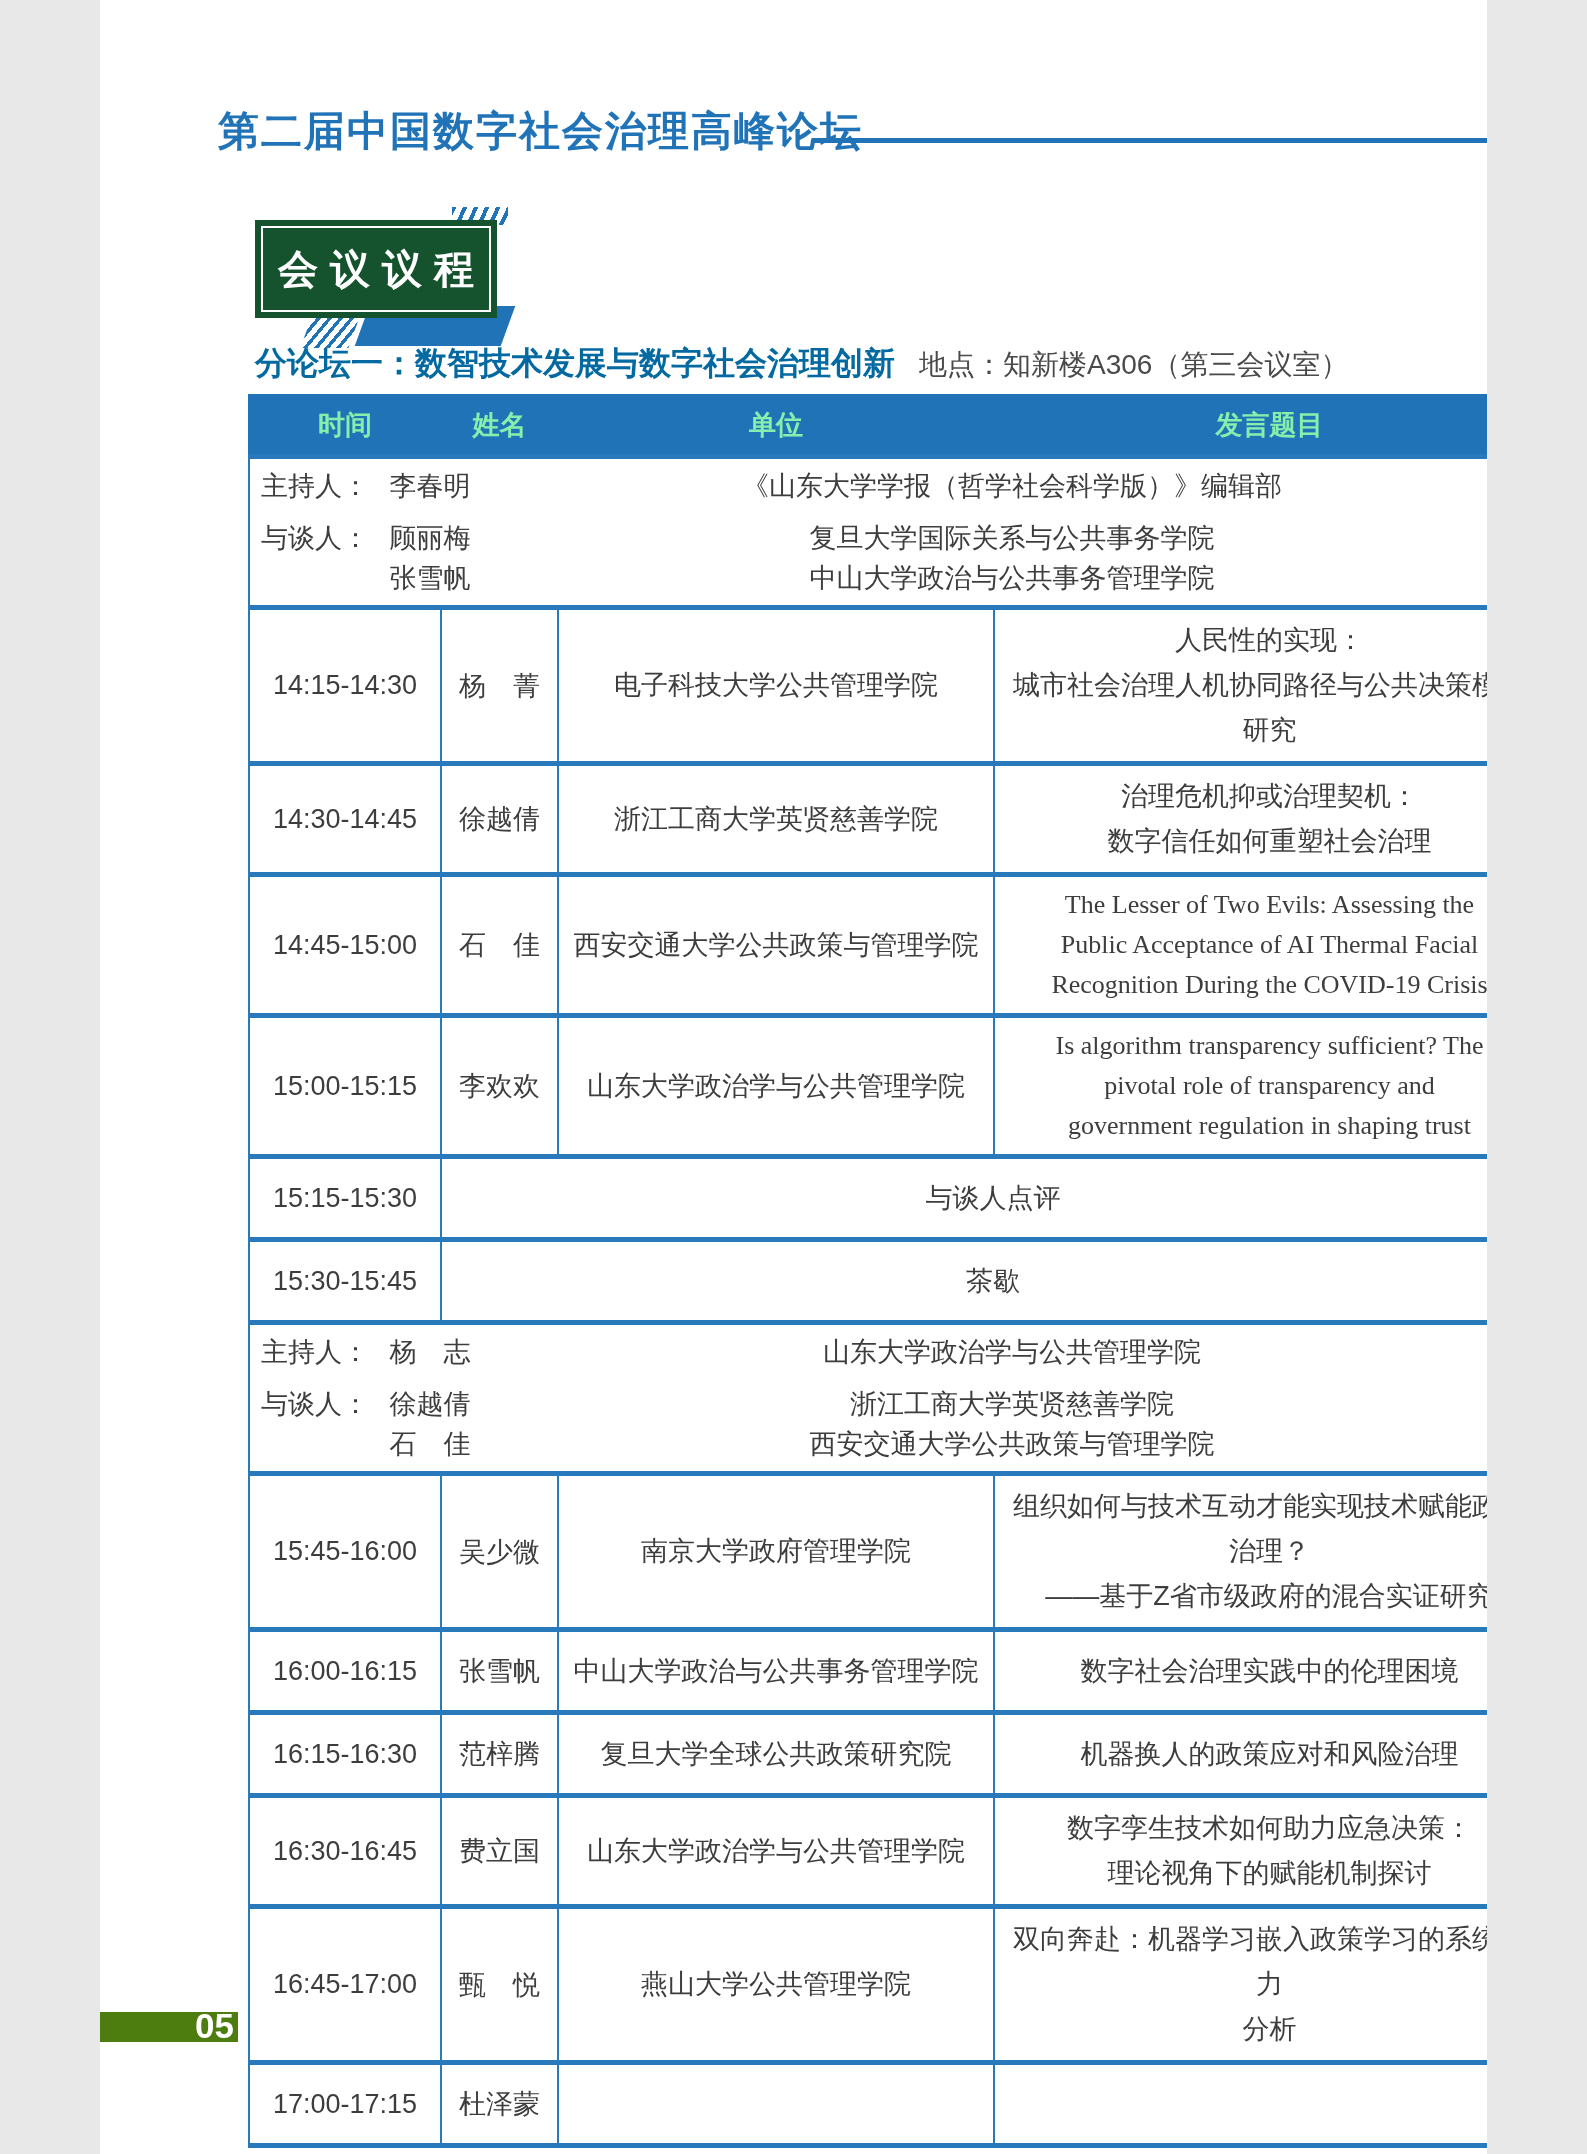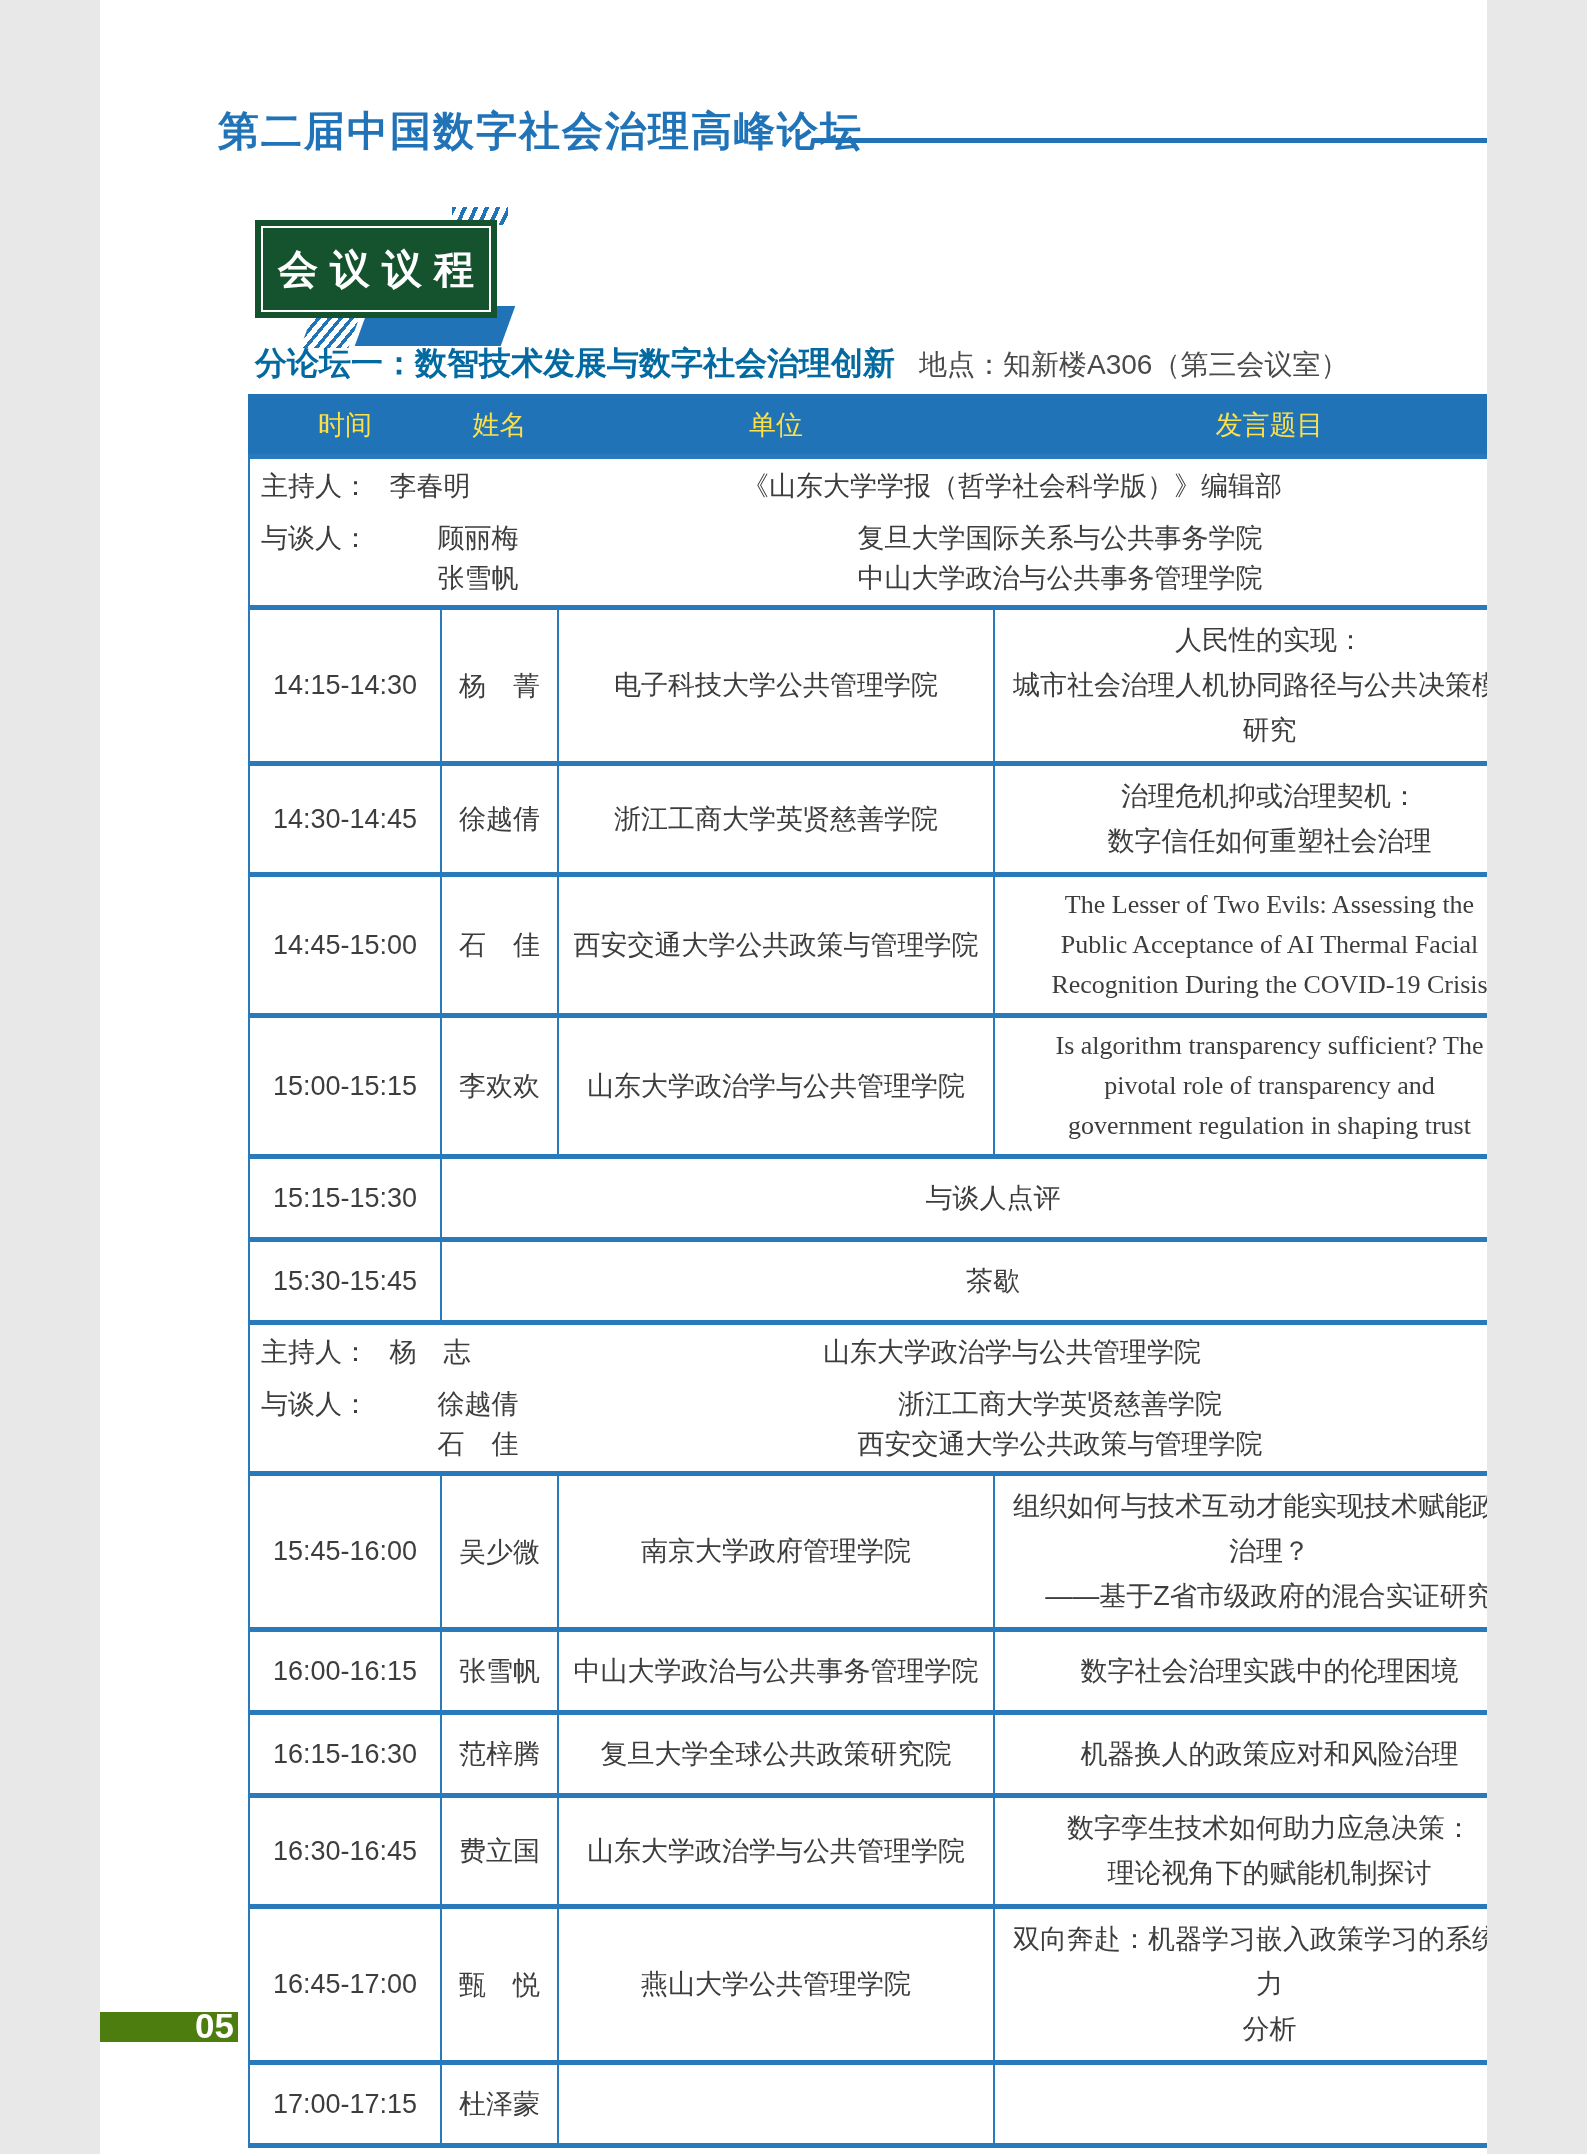--- a/index.html
+++ b/index.html
@@ -120,23 +120,23 @@
     border-collapse: collapse;
     table-layout: fixed;
   }
   table.agenda col.c-time  { width: 192px; }
   table.agenda col.c-name  { width: 117px; }
   table.agenda col.c-org   { width: 436px; }
   table.agenda col.c-title { width: 551px; }
 
   table.agenda th {
     background: #2173b8;
-    color: #fde047;
+    color: #86efac;
     font-size: 27px;
-    font-weight: 400;
+    font-weight: 700;
     height: 56px;
     border: 2px solid #2173b8;
     text-align: center;
     vertical-align: middle;
   }
   table.agenda td {
     border-left: 2px solid #2979bd;
     border-right: 2px solid #2979bd;
     border-top: 5px solid #2979bd;
     border-bottom: 5px solid #2979bd;
@@ -151,21 +151,21 @@
   td.name-cell { font-size: 27px; }
   .cell-line { line-height: 45px; }
   td.title-cell.en { font-family: "Liberation Serif", "DejaVu Serif", serif; }
   td.title-cell.en .cell-line { line-height: 40px; font-size: 26px; }
 
   td.chairs-cell {
     text-align: left;
     padding: 16px 10px 14px 22px;
   }
   .chair-line { display: flex; line-height: 38px; }
-  .chair-line + .chair-line { margin-top: 2px; gap: 48px; }
+  .chair-line + .chair-line { margin-top: 2px; }
   .chair-line:nth-child(2) { margin-top: 14px; }
   .chair-label { width: 118px; flex: 0 0 auto; }
   .chair-name  { width: 112px; flex: 0 0 auto; }
   .chair-org   { flex: 1 1 auto; }
 
   
   .footer-bar {
     position: absolute;
     left: 0;
     top: 2012px;

